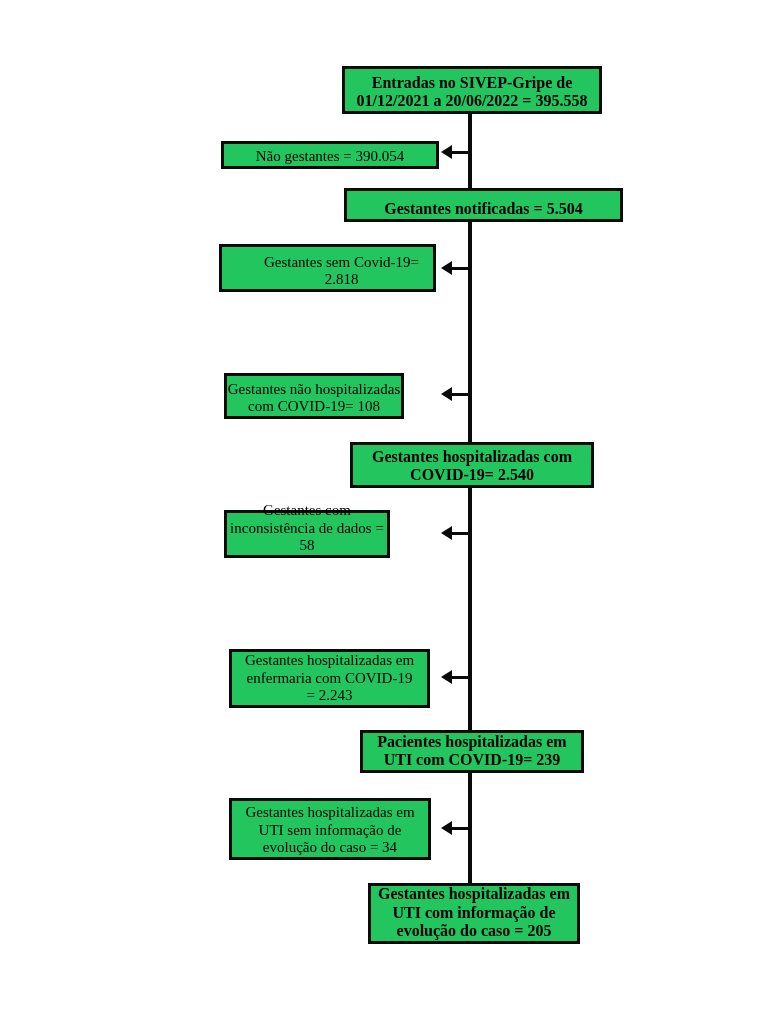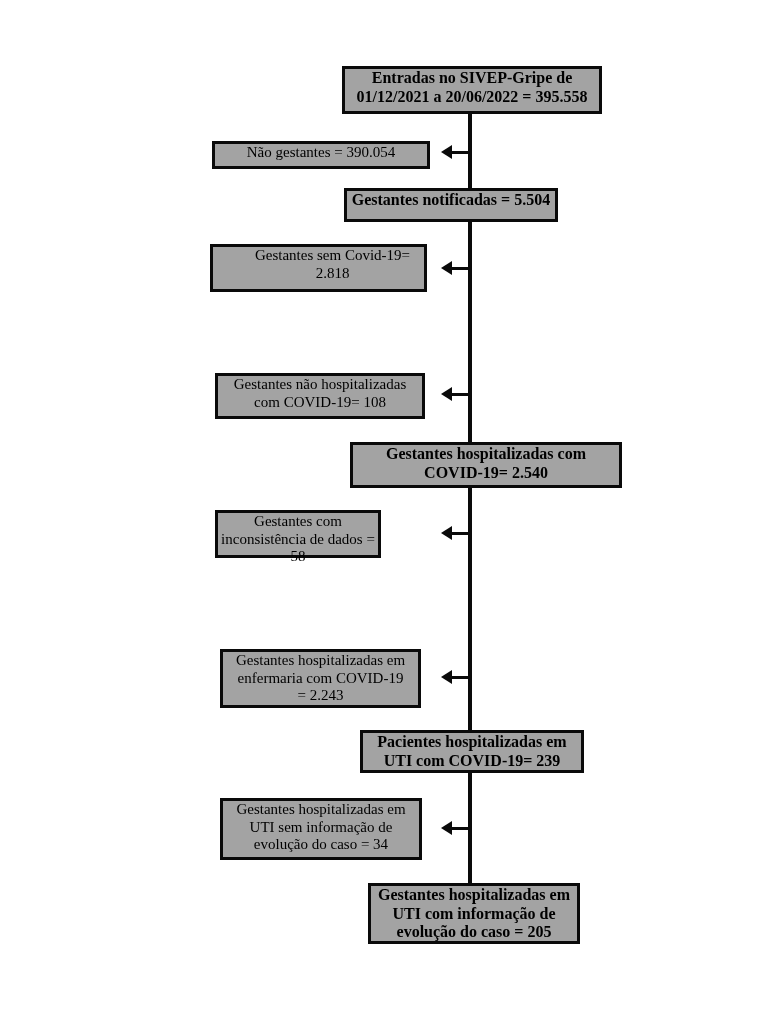--- a/index.html
+++ b/index.html
@@ -17,41 +17,42 @@
     overflow: hidden;
   }
   .vline {
     position: absolute;
     background: #0a0a0a;
     z-index: 1;
   }
   .box {
     position: absolute;
     box-sizing: border-box;
-    background: #a3a3a3;
+    background: #22c55e;
     border: 3px solid #0a0a0a;
     display: flex;
-    align-items: flex-start;
+    align-items: flex-end;
     justify-content: center;
     text-align: center;
     z-index: 2;
   }
   .box .label {
     white-space: pre-line;
     width: 100%;
   }
   .main-box {
     font-weight: bold;
     font-size: 16px;
     line-height: 1.17;
   }
   .excl-box {
     font-weight: normal;
     font-size: 15px;
     line-height: 1.18;
+    margin-left: 9px;
   }
   .arrow {
     position: absolute;
     width: 30px;
     height: 14px;
     z-index: 1;
   }
   .arrow .shaft {
     position: absolute;
     left: 9px;
@@ -101,26 +102,26 @@
   <div class="arrow" style="left:441px; top:821px;">
     <div class="shaft"></div>
     <div class="head"></div>
   </div>
 
   <div class="box main-box" style="left:342px; top:66px; width:260px; height:48px;">
     <div class="label">Entradas no SIVEP-Gripe de
 01/12/2021 a 20/06/2022 = 395.558</div>
   </div>
 
-  <div class="box main-box" style="left:344px; top:188px; width:214px; height:34px;">
+  <div class="box main-box" style="left:344px; top:188px; width:279px; height:34px;">
     <div class="label">Gestantes notificadas = 5.504</div>
   </div>
 
 
-  <div class="box main-box" style="left:350px; top:442px; width:272px; height:46px;">
+  <div class="box main-box" style="left:350px; top:442px; width:244px; height:46px;">
     <div class="label">Gestantes hospitalizadas com
 COVID-19= 2.540</div>
   </div>
 
 
   <div class="box main-box" style="left:360px; top:730px; width:224px; height:43px;">
     <div class="label">Pacientes hospitalizadas em
 UTI com COVID-19= 239</div>
   </div>
 
@@ -132,21 +133,21 @@
 
   <div class="box excl-box" style="left:212px; top:141px; width:218px; height:28px;">
     <div class="label">Não gestantes = 390.054</div>
   </div>
 
   <div class="box excl-box" style="left:210px; top:244px; width:217px; height:48px;padding-left:28px;">
     <div class="label">Gestantes sem Covid-19=
 2.818</div>
   </div>
 
-  <div class="box excl-box" style="left:215px; top:373px; width:210px; height:46px;">
+  <div class="box excl-box" style="left:215px; top:373px; width:180px; height:46px;">
     <div class="label">Gestantes não hospitalizadas
 com COVID-19= 108</div>
   </div>
 
   <div class="box excl-box" style="left:215px; top:510px; width:166px; height:48px;">
     <div class="label">Gestantes com
 inconsistência de dados = 58</div>
   </div>
 
   <div class="box excl-box" style="left:220px; top:649px; width:201px; height:59px;">

